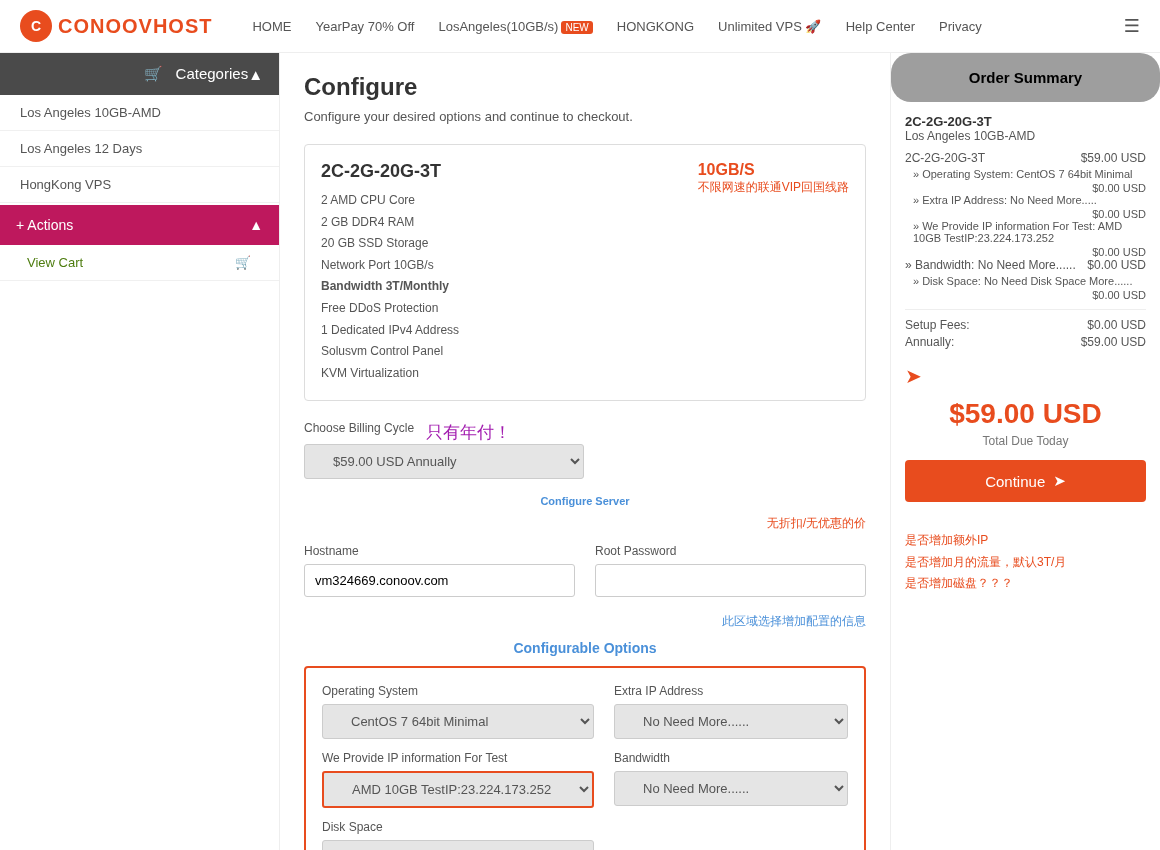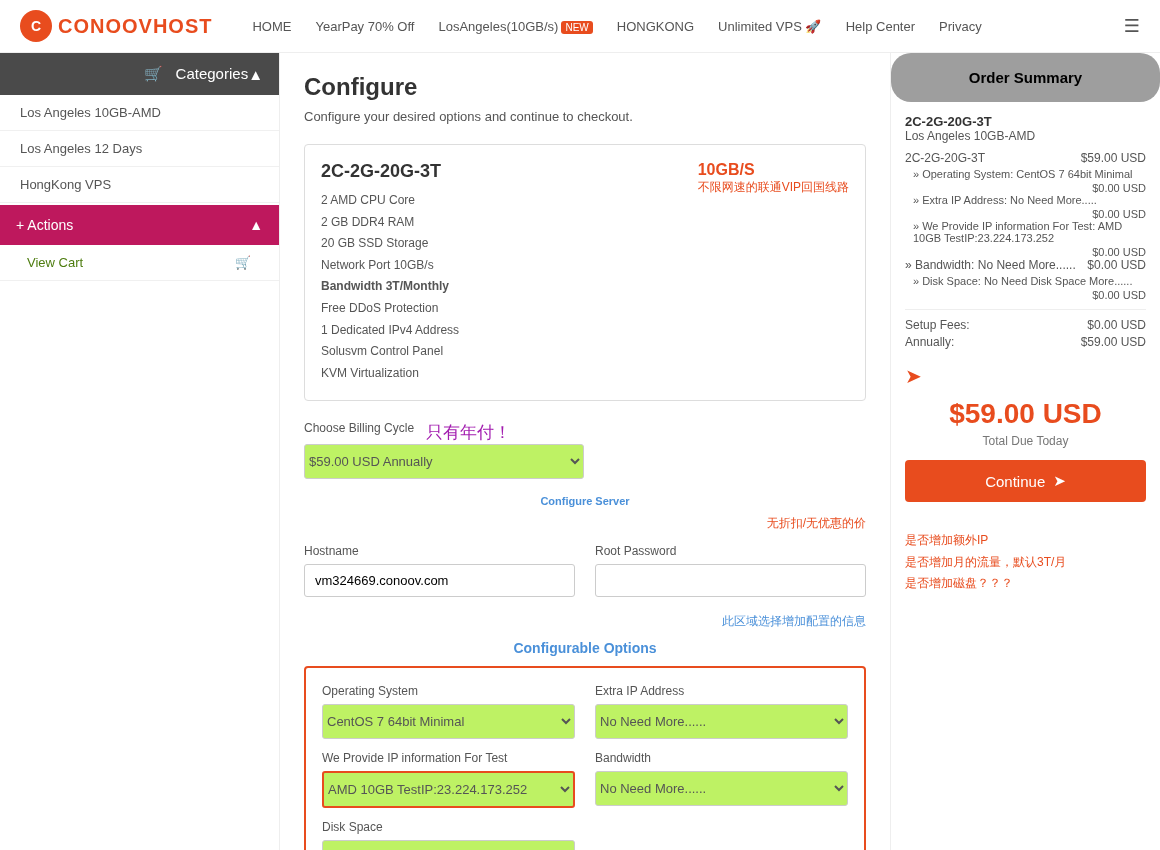--- a/index.html
+++ b/index.html
@@ -39,21 +39,21 @@
     .product-spec strong { font-weight: bold; }
     .product-promo { margin-left: 40px; text-align: left; }
     .promo-speed { font-size: 16px; color: #e84c1e; font-weight: bold; }
     .promo-line { font-size: 12px; color: #e84c1e; }
 
     
     .form-section { margin-bottom: 16px; }
     .form-label { font-size: 12px; color: #555; margin-bottom: 6px; }
     .billing-row { display: flex; align-items: flex-start; gap: 12px; }
     .annual-note { color: #a21caf; font-size: 17px; }
-    select { padding: 8px 0; border: 1px solid #ccc; border-radius: 3px; font-size: 13px; color: #555; background: #bef264; cursor: pointer; }
+    select { padding: 8px 24px; border: 1px solid #ccc; border-radius: 3px; font-size: 13px; color: #555; background: #e5e5e5; cursor: pointer; }
     select.full-width { width: 100%; }
     .billing-select { width: 280px; }
 
     
     .configure-header { text-align: center; font-size: 11px; color: #4a90d9; font-weight: bold; margin: 16px 0 8px; }
     .no-discount { text-align: right; color: #e84c1e; font-size: 12px; margin-bottom: 12px; }
 
     
     .field-row { display: flex; gap: 20px; margin-bottom: 16px; }
     .field-group { flex: 1; }

